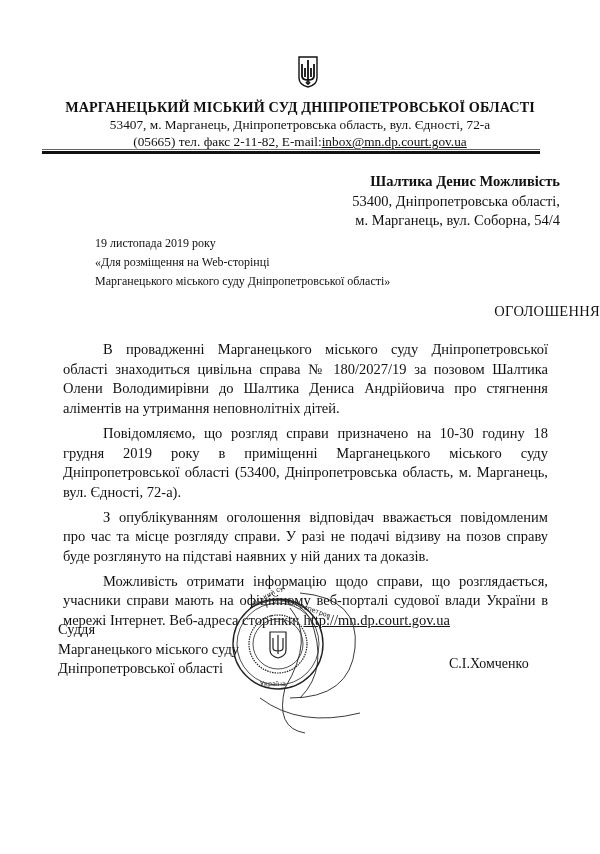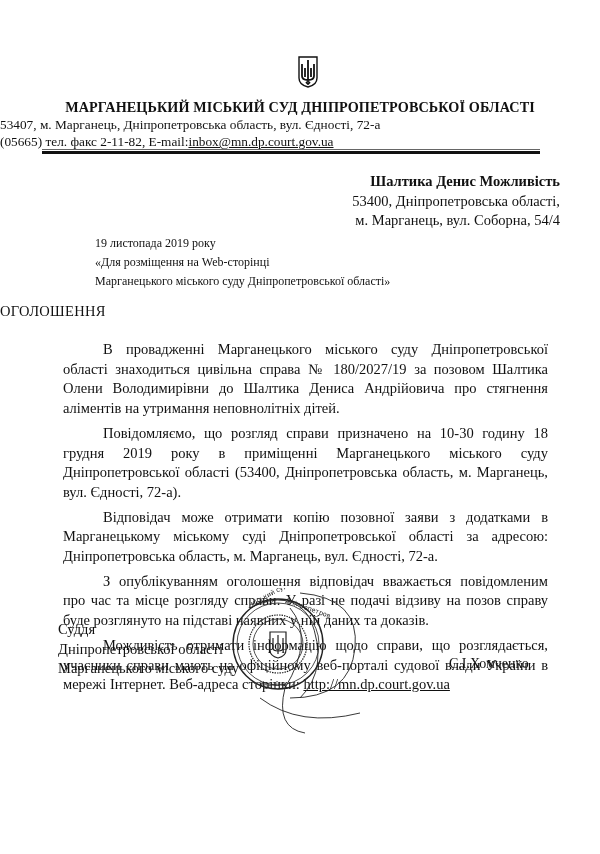--- a/index.html
+++ b/index.html
@@ -21,20 +21,21 @@
     }
     .court-name {
       left: 0; width: 600px; top: 99px;
       text-align: center;
       font-weight: bold;
       font-size: 14.2px;
       letter-spacing: 0.1px;
     }
     .court-address, .court-contacts {
       left: 0; width: 600px;
+      text-align: center;
       font-size: 13.3px;
     }
     .court-address { top: 117px; }
     .court-contacts { top: 134px; }
     .court-contacts .email { text-decoration: underline; }
     .header-rule {
       left: 42px; top: 151px; width: 498px; height: 3px;
       background: #111;
     }
     .header-rule-thin {
@@ -48,21 +49,21 @@
       line-height: 19.5px;
     }
     .recipient .name { font-weight: bold; }
     .meta {
       left: 95px; top: 234px;
       font-size: 12px;
       line-height: 19px;
     }
     .title {
       left: 0; width: 600px; top: 303px;
-      text-align: left;
+      text-align: right;
       font-size: 14.5px;
       letter-spacing: 0.3px;
     }
     .body-text {
       left: 58px; width: 495px; top: 335px;
       font-size: 14.5px;
       line-height: 19.7px;
       text-align: justify;
     }
     .body-text p {
@@ -111,29 +112,28 @@
   <div>19 листопада 2019 року</div>
   <div>«Для розміщення на Web-сторінці</div>
   <div>Марганецького міського суду Дніпропетровської області»</div>
 </div>
 
 <div class="abs title">ОГОЛОШЕННЯ</div>
 
 <div class="abs body-text">
   <p>В провадженні Марганецького міського суду Дніпропетровської області знаходиться цивільна справа  № 180/2027/19 за позовом  Шалтика Олени Володимирівни до Шалтика Дениса Андрійовича про стягнення аліментів на утримання неповнолітніх дітей.</p>
   <p>Повідомляємо, що розгляд справи призначено на 10-30 годину 18 грудня 2019 року в приміщенні Марганецького міського суду Дніпропетровської області (53400, Дніпропетровська область, м. Марганець, вул. Єдності, 72-а).</p>
-  <p>Відповідач може отримати копію позовної заяви з додатками в Марганецькому міському суді Дніпропетровської області за адресою: Дніпропетровська область, м. Марганець, вул. Єдності, 72-а.</p>
   <p>З опублікуванням оголошення відповідач вважається повідомленим про час та місце розгляду справи. У разі не подачі відзиву на позов  справу буде розглянуто на підставі наявних у ній даних та доказів.</p>
   <p><span>Можливість отримати інформацію щодо справи, що розглядається, учасники справи мають на офіційному веб-порталі судової влади України в мережі Інтернет. Веб-адреса сторінки: </span><span class="link">http://mn.dp.court.gov.ua</span></p>
 </div>
 
 <div class="abs signature-left">
   <div>Суддя</div>
+  <div>Марганецького міського суду</div>
   <div>Дніпропетровської області</div>
-  <div>Марганецького міського суду</div>
 </div>
 
 <div class="abs seal">
   <svg width="140" height="148" viewBox="0 0 140 148">
     <g fill="none" stroke="#222">
       <circle cx="48" cy="56" r="45" stroke-width="1.4"></circle>
       <circle cx="48" cy="56" r="41" stroke-width="0.8"></circle>
       <circle cx="48" cy="56" r="29" stroke-width="1.2" stroke-dasharray="1.5 1"></circle>
       <circle cx="48" cy="56" r="25" stroke-width="0.8"></circle>
       <path d="M40 44 H56 V62 Q56 68 48 70 Q40 68 40 62 Z" stroke-width="1.2"></path>

